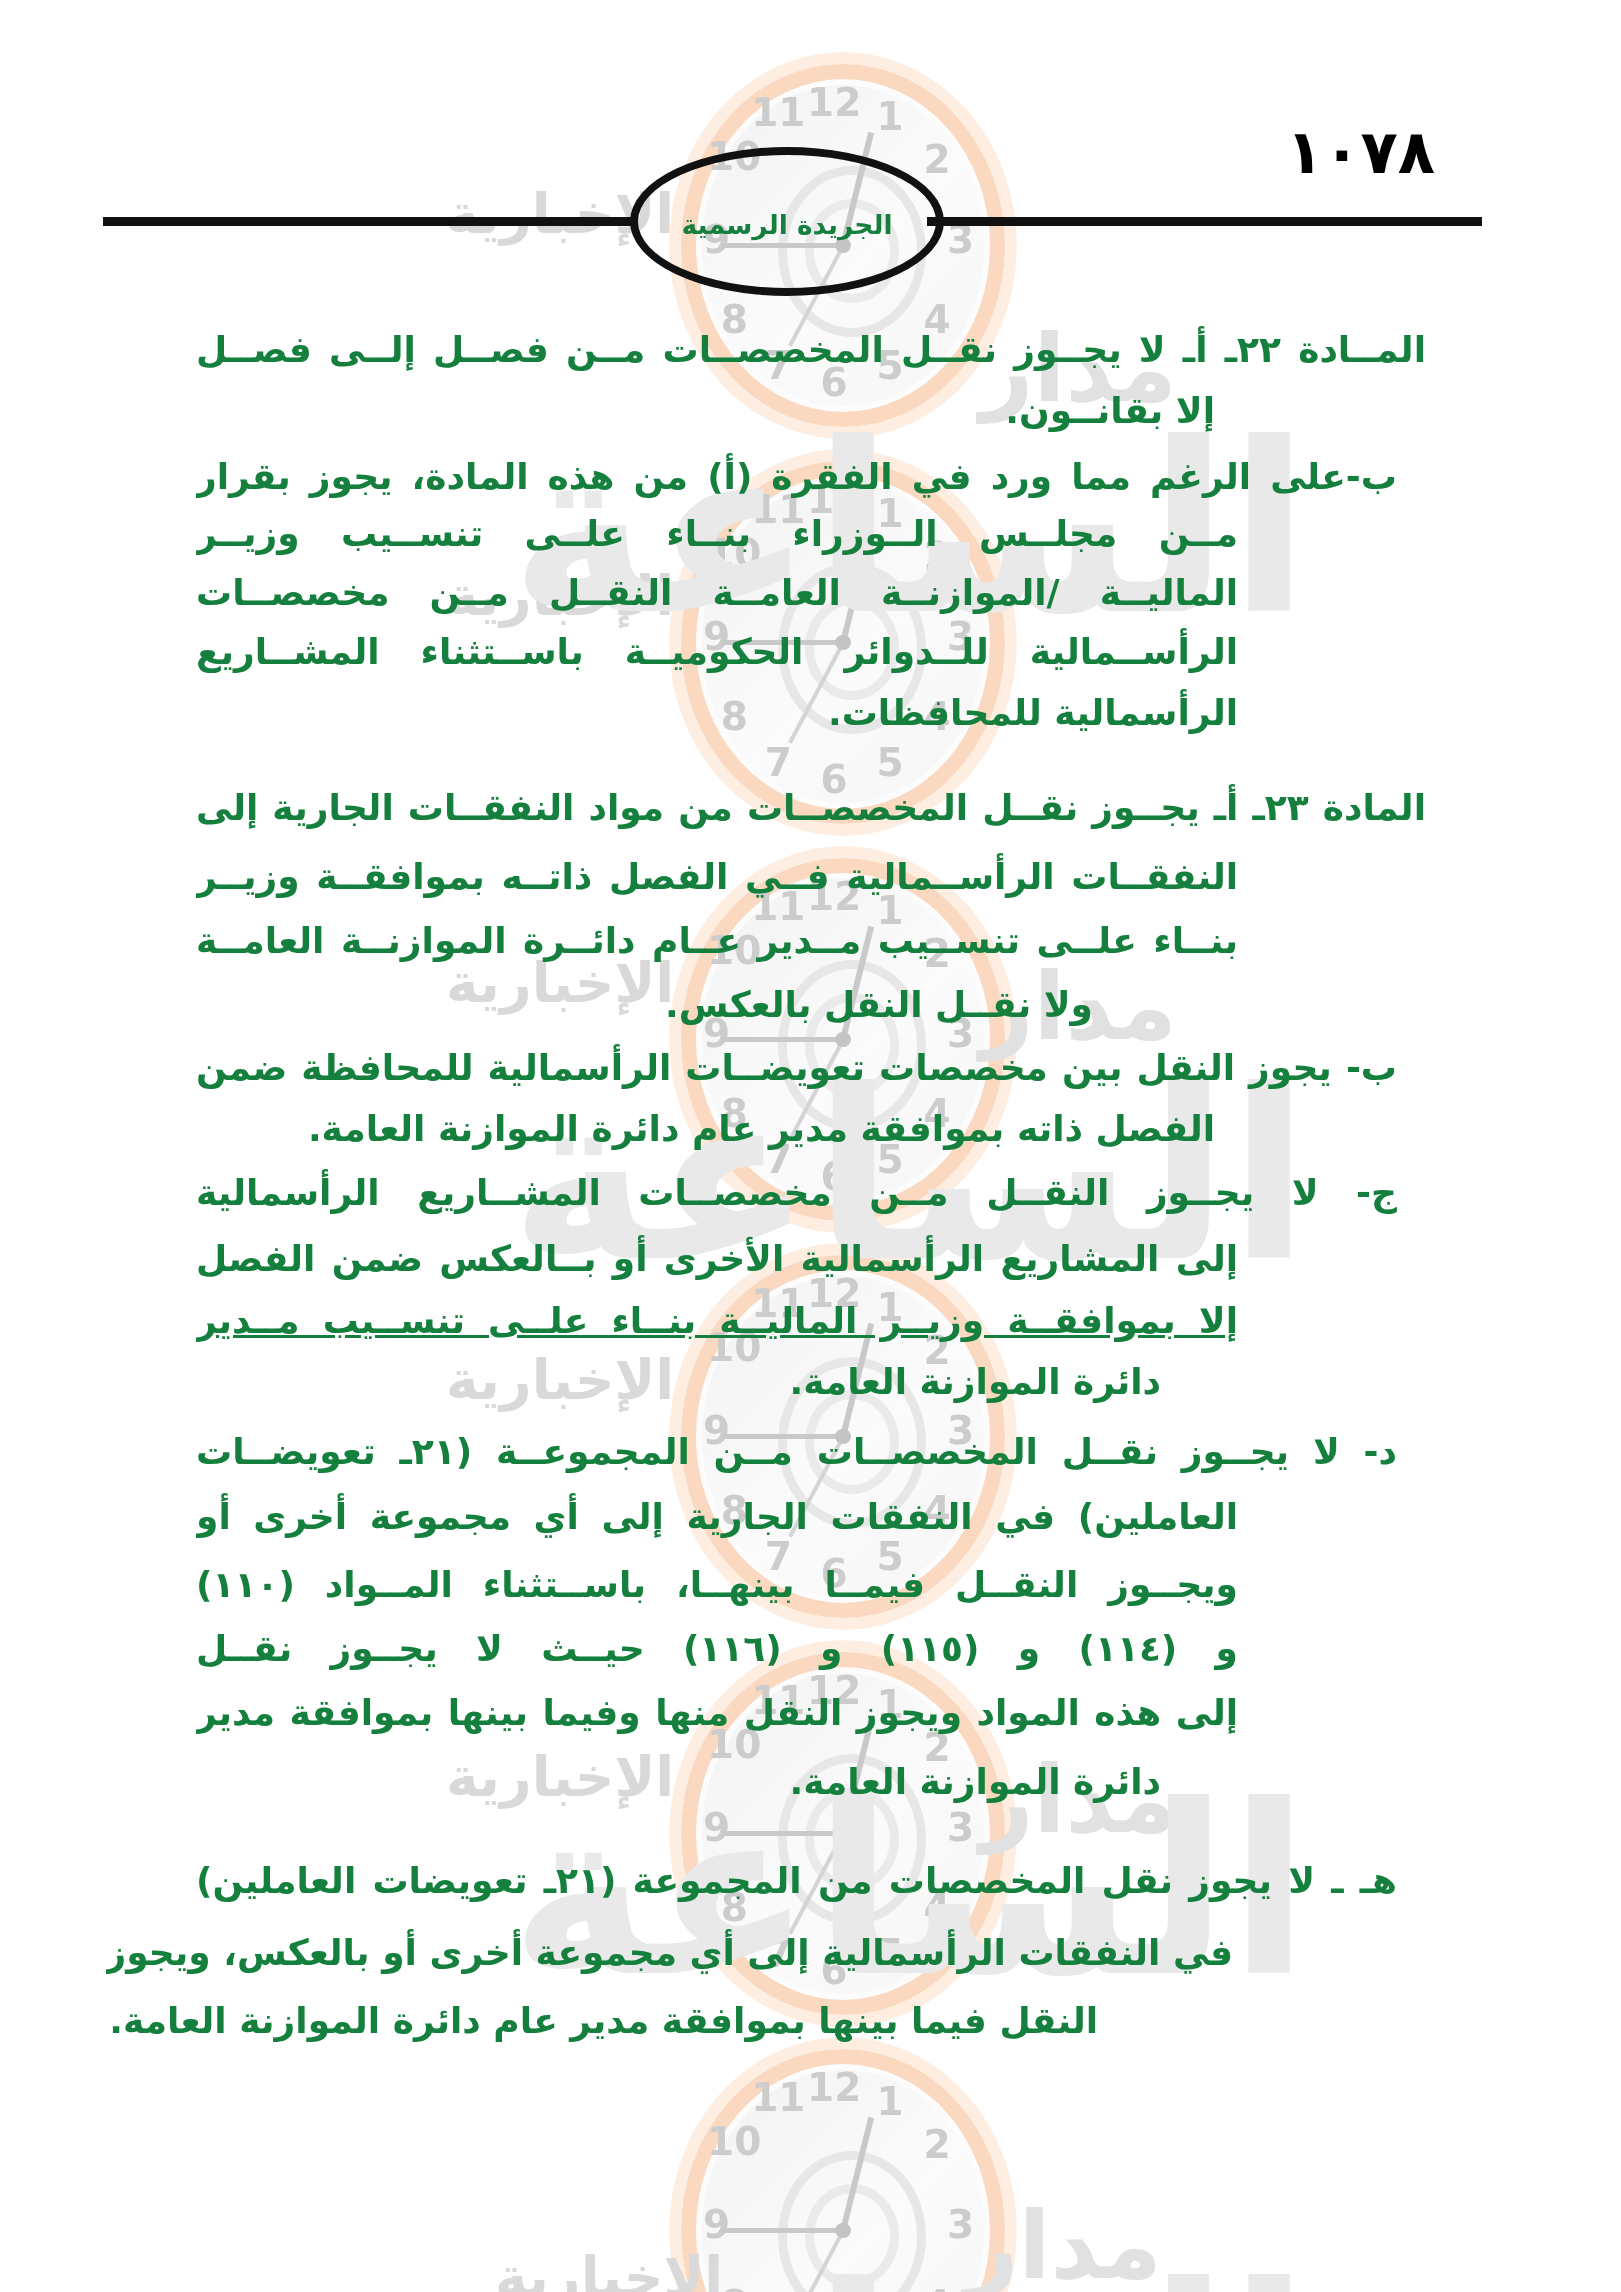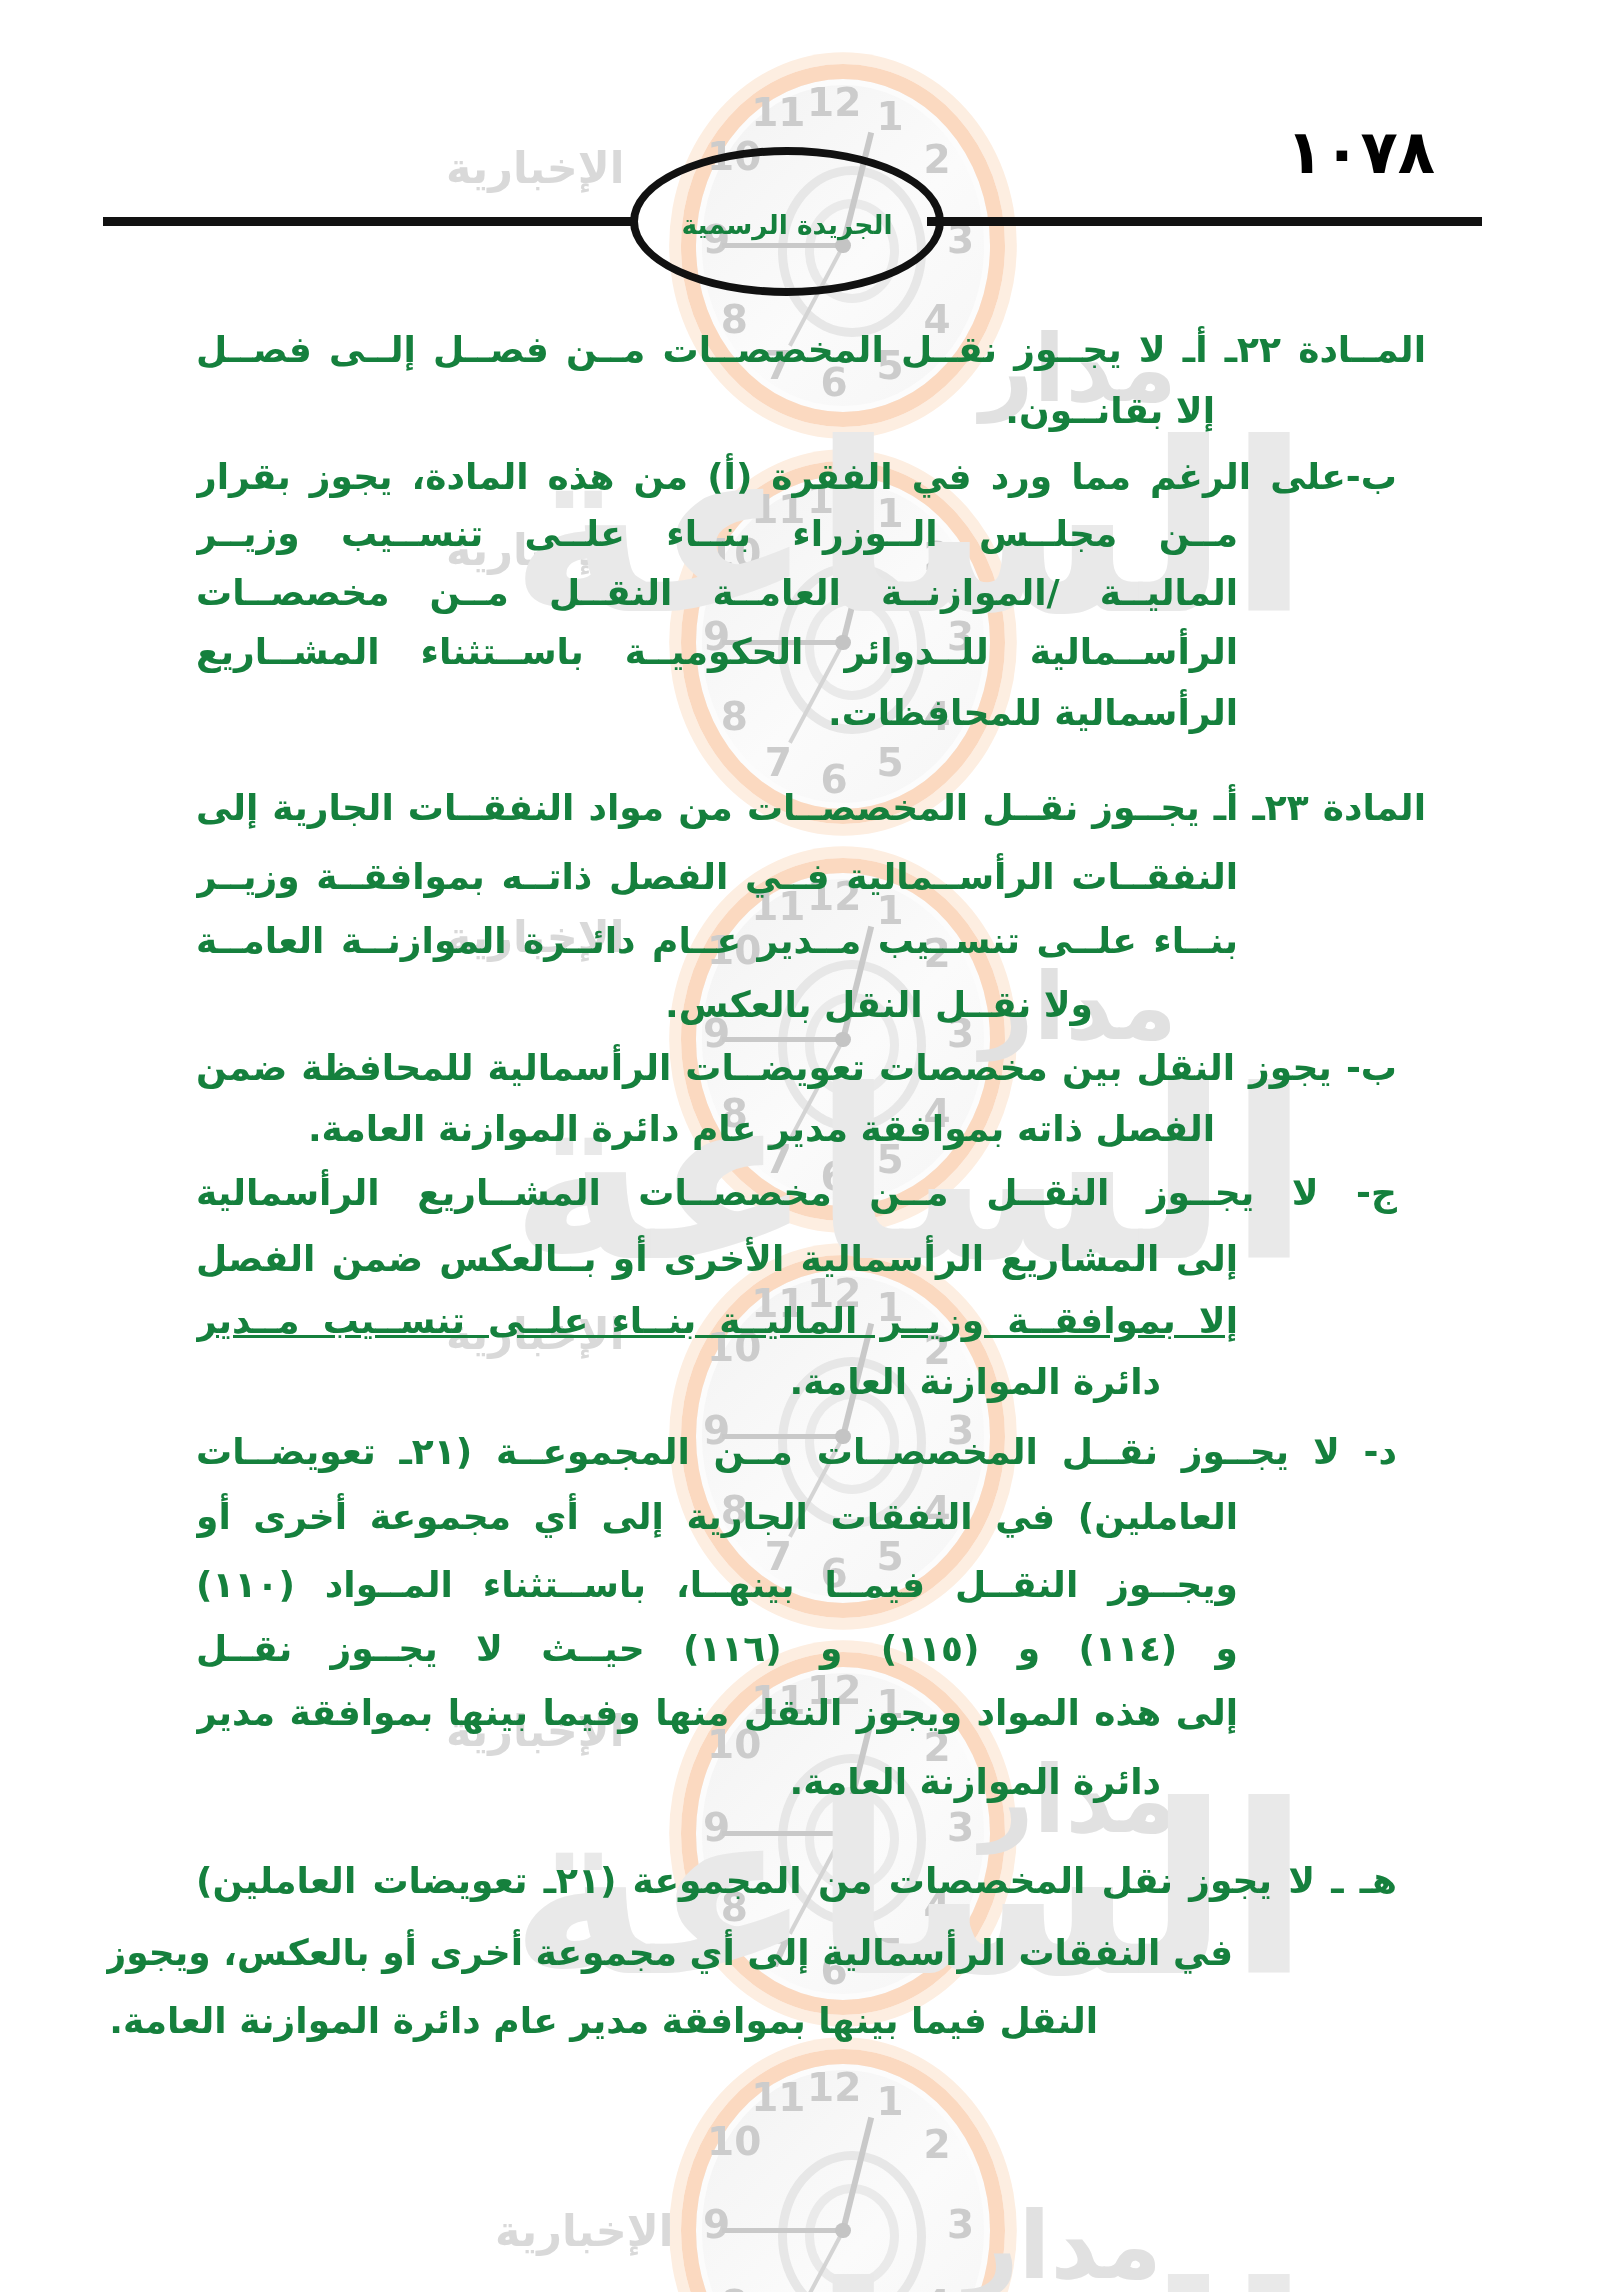--- a/index.html
+++ b/index.html
@@ -21,21 +21,21 @@
     font-family:"DejaVu Sans",sans-serif;
   }
   .swirl1,.swirl2{position:absolute;border-radius:50%;border:9.8px solid #e7e7e7;}
   .swirl1{left:28%;top:26%;width:44%;height:46%;}
   .swirl2{left:37%;top:36%;width:26%;height:26%;border-color:#eaeaea;}
   .hand-min{position:absolute;left:9%;top:calc(50% - 2.9px);width:41%;height:5.9px;background:#c9c9c9;}
   .hand-hour{position:absolute;left:calc(50% - 2.9px);top:15%;width:5.9px;height:35%;background:#c9c9c9;transform:rotate(14deg);transform-origin:bottom center;}
   .hand-sec{position:absolute;left:calc(50% - 2px);top:50%;width:3.9px;height:34%;background:#d4d4d4;transform:rotate(28deg);transform-origin:top center;}
   .hand-dot{position:absolute;left:calc(50% - 7.8px);top:calc(50% - 7.8px);width:15.7px;height:15.7px;border-radius:50%;background:#c4c4c4;}
   .wm-text{position:absolute;font-weight:bold;white-space:nowrap;line-height:1;font-family:"DejaVu Sans",sans-serif;}
-  .wm-ekhbariya{font-size:43px;color:#d9d9d9;}
+  .wm-ekhbariya{font-size:55px;color:#d9d9d9;margin-top:40px;}
   .wm-madar{font-size:93px;color:#e1e1e1;}
   .wm-saa{font-size:235px;color:#e9e9e9;}
   
   .page-number{
     position:absolute;top:116px;right:186px;z-index:2;
     font-size:61px;font-weight:bold;color:#000;letter-spacing:3.9px;
   }
   .rule{position:absolute;top:217px;height:8.8px;background:#111;z-index:2;}
   .rule-right{right:139px;width:555px;}
   .rule-left{left:103px;width:531px;}

